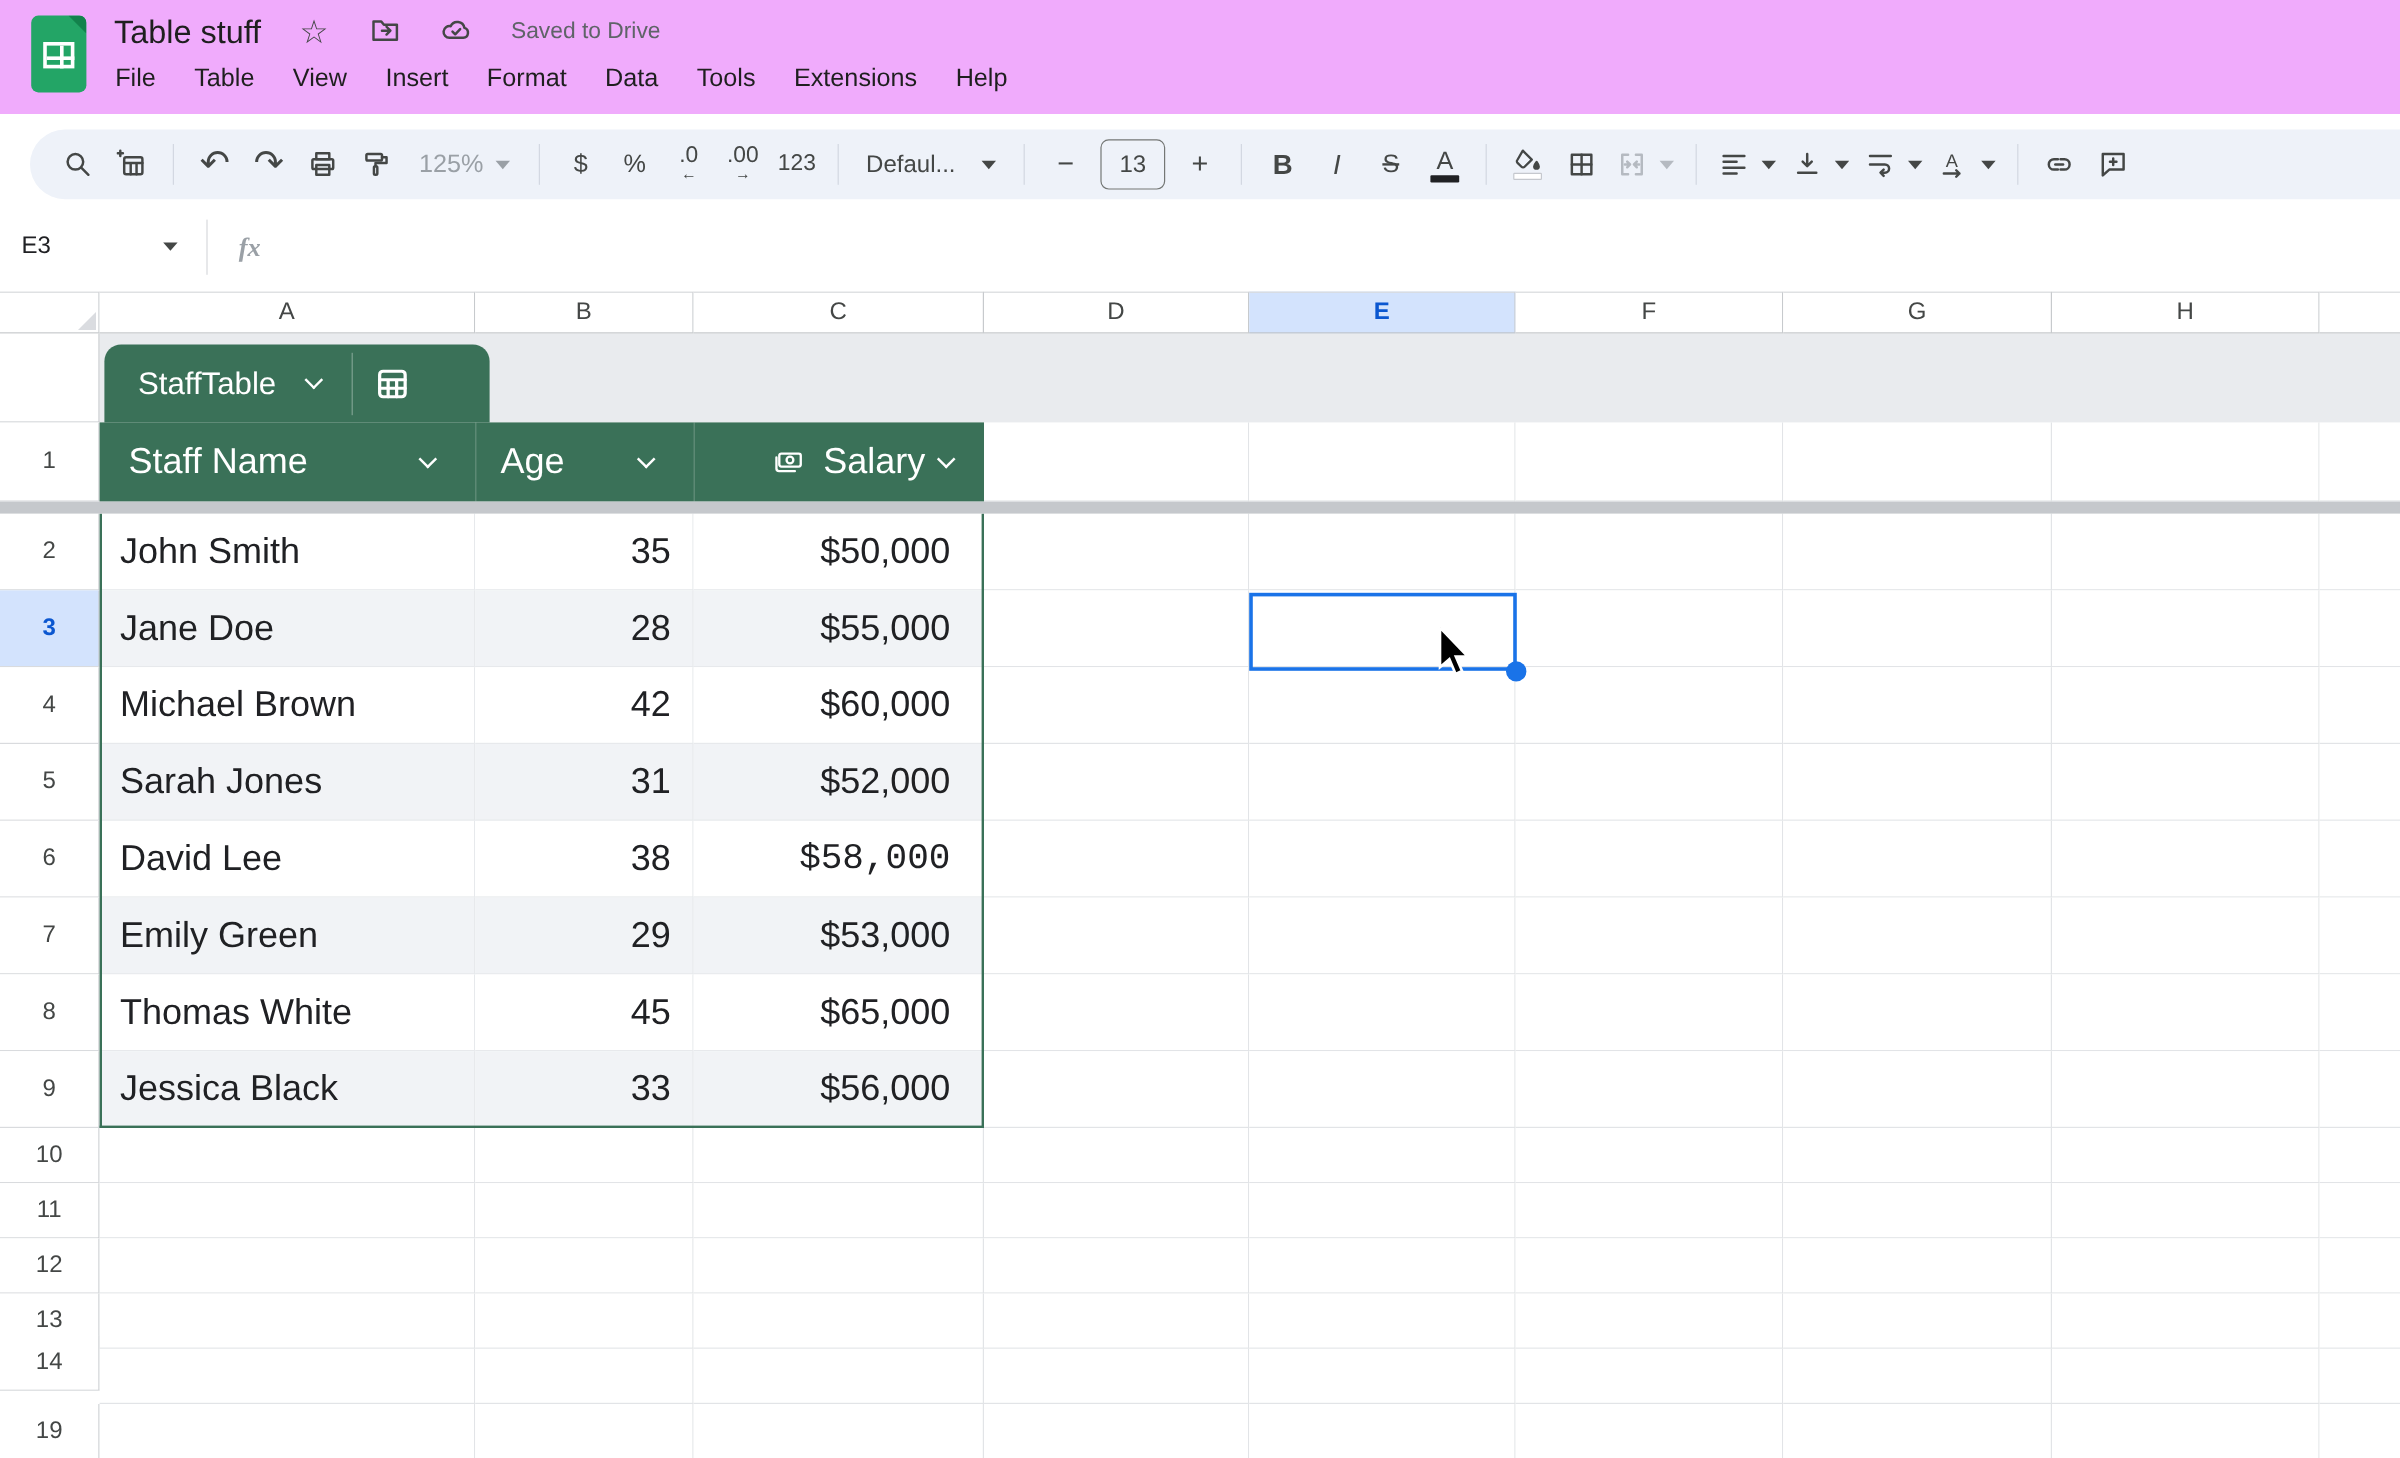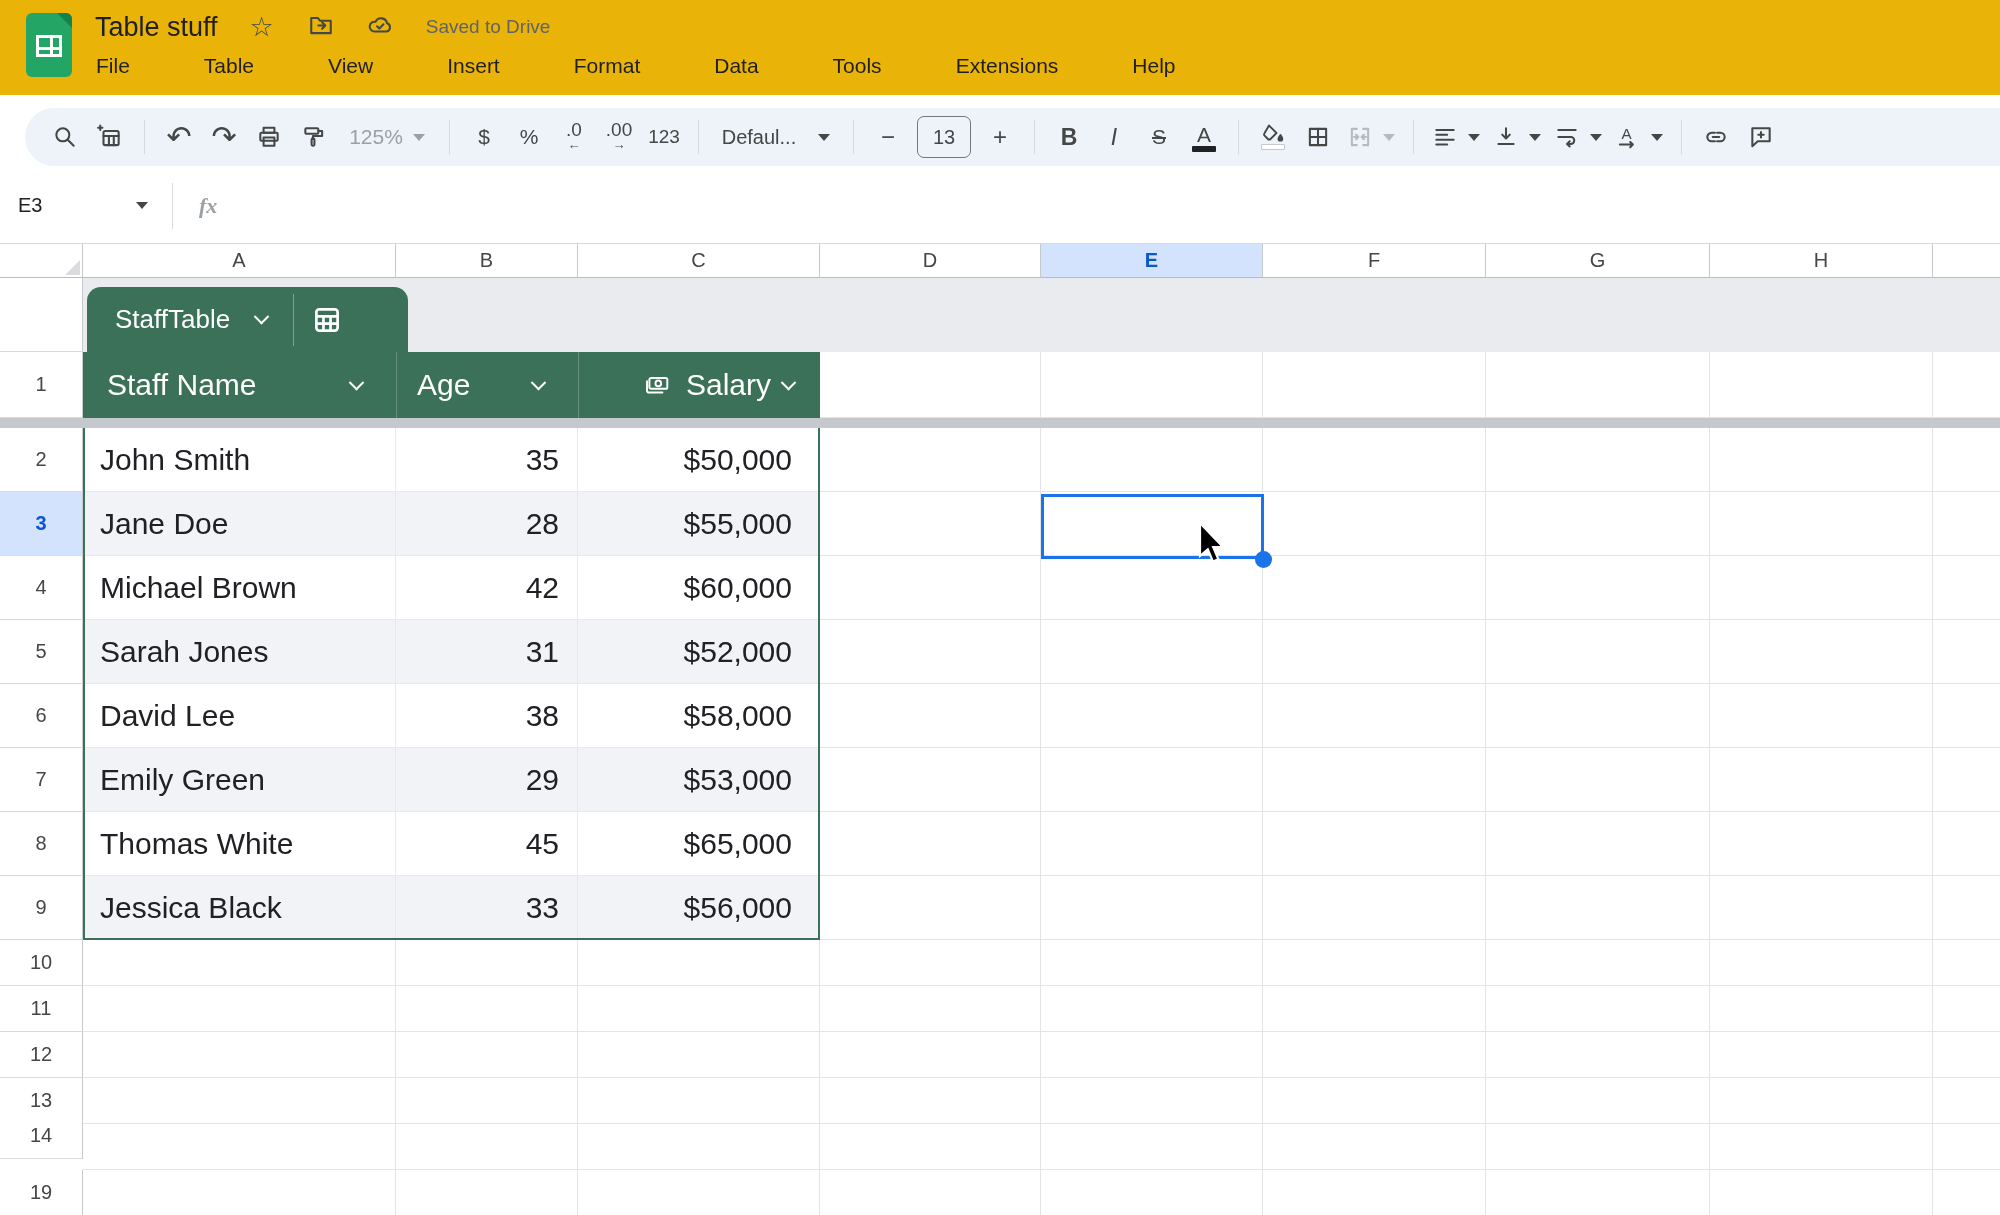--- a/index.html
+++ b/index.html
@@ -2,32 +2,32 @@
 <html><head>
 <meta charset="utf-8">
 <style>
   * { margin:0; padding:0; box-sizing:border-box; }
   html,body { background:#fff; }
   .app {
     position:relative; width:2000px; height:1215px; overflow:hidden;
     background:#fff; font-family:"Liberation Sans", sans-serif; color:#1f1f1f;
   }
   
-  .topbar { position:absolute; left:0; top:0; width:2000px; height:95px; background:#eab308; }
+  .topbar { position:absolute; left:0; top:0; width:2000px; height:95px; background:#f0abfc; }
   .logo { position:absolute; left:26px; top:13px; width:46px; height:64px; background:#23a566; border-radius:6px; }
   .logo .fold { position:absolute; right:0; top:0; width:0; height:0;
     border-top:15px solid #13824c; border-left:15px solid transparent; border-top-right-radius:6px;}
   .logo .grid-glyph { position:absolute; left:10px; top:22px; width:26px; height:22px; border:3px solid #fff;
     background: linear-gradient(#fff,#fff) 0 9px / 26px 3px no-repeat, linear-gradient(#fff,#fff) 11px 0 / 3px 22px no-repeat; }
   .title-row { position:absolute; left:95px; top:8px; height:38px; display:flex; align-items:center; }
   .doc-title { font-size:27px; color:#1f1f1f; margin-right:32px; }
   .star { font-size:27px; color:#444746; margin-right:34px; }
   .head-ic { margin-right:32px; }
   .saved { font-size:19px; color:#5f6368; font-weight:500; }
-  .menubar { position:absolute; left:80px; top:48px; display:flex;gap:42px; }
+  .menubar { position:absolute; left:80px; top:48px; display:flex; }
   .menu-item { font-size:21px; color:#1f1f1f; padding:6px 16px; border-radius:8px; cursor:default; }
   
   .toolbar { position:absolute; left:25px; top:108px; width:1975px; height:58px;
     background:#eef2f9; border-radius:29px 0 0 29px; display:flex; align-items:center;
     gap:13px; padding-left:24px; overflow:hidden; }
   .tbtn { display:flex; align-items:center; justify-content:center; min-width:32px; height:40px; flex:0 0 auto; color:#444746; }
   .tbtn svg { stroke:#444746; stroke-width:1.9; fill:none; stroke-linecap:round; stroke-linejoin:round; }
   .tbtn.dim, .tbtn.dim svg { color:#b5bac1; stroke:#b5bac1; }
   .tsep { width:1px; height:34px; background:#d3d8e2; flex:0 0 auto; margin:0 5px; }
   .caret { width:0; height:0; border-left:6px solid transparent; border-right:6px solid transparent;
@@ -473,21 +473,21 @@
           <div class="td td-c" style="height: 64px;">$60,000</div>
         </div>
         <div class="trow banded" style="top: 377px; height: 64px;">
           <div class="td td-a" style="height: 64px;">Sarah Jones</div>
           <div class="td td-b" style="height: 64px;">31</div>
           <div class="td td-c" style="height: 64px;">$52,000</div>
         </div>
         <div class="trow" style="top: 441px; height: 64px;">
           <div class="td td-a" style="height: 64px;">David Lee</div>
           <div class="td td-b" style="height: 64px;">38</div>
-          <div class="td td-c" style="height: 64px;">$58,000</div>
+          <div class="td td-c" style="height: 64px; font-family: Liberation Mono, monospace;">$58,000</div>
         </div>
         <div class="trow banded" style="top: 505px; height: 64px;">
           <div class="td td-a" style="height: 64px;">Emily Green</div>
           <div class="td td-b" style="height: 64px;">29</div>
           <div class="td td-c" style="height: 64px;">$53,000</div>
         </div>
         <div class="trow" style="top: 569px; height: 64px;">
           <div class="td td-a" style="height: 64px;">Thomas White</div>
           <div class="td td-b" style="height: 64px;">45</div>
           <div class="td td-c" style="height: 64px;">$65,000</div>

